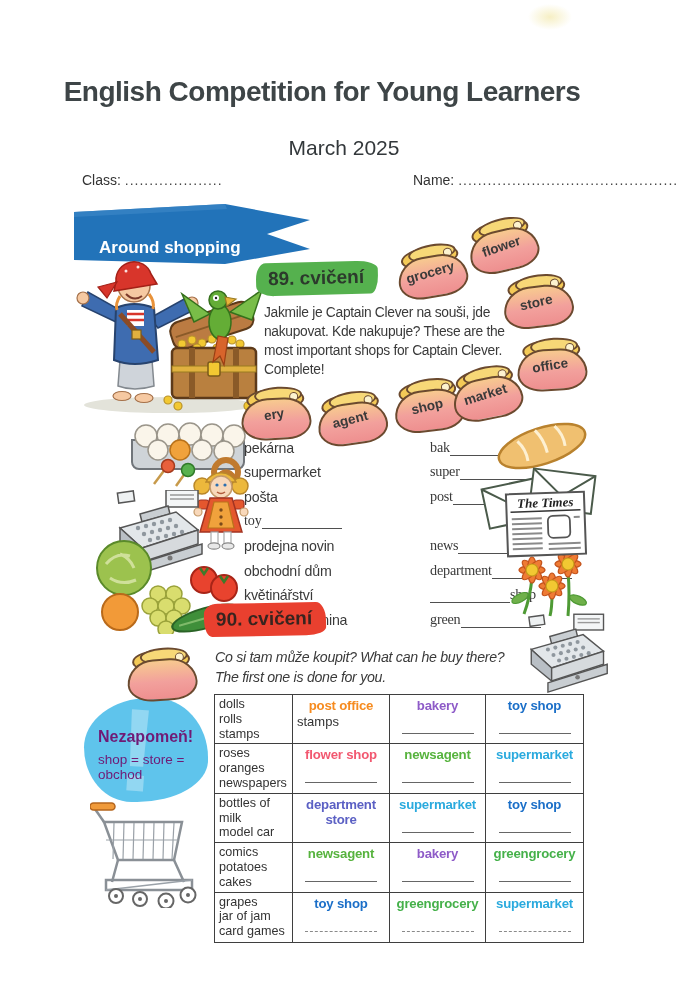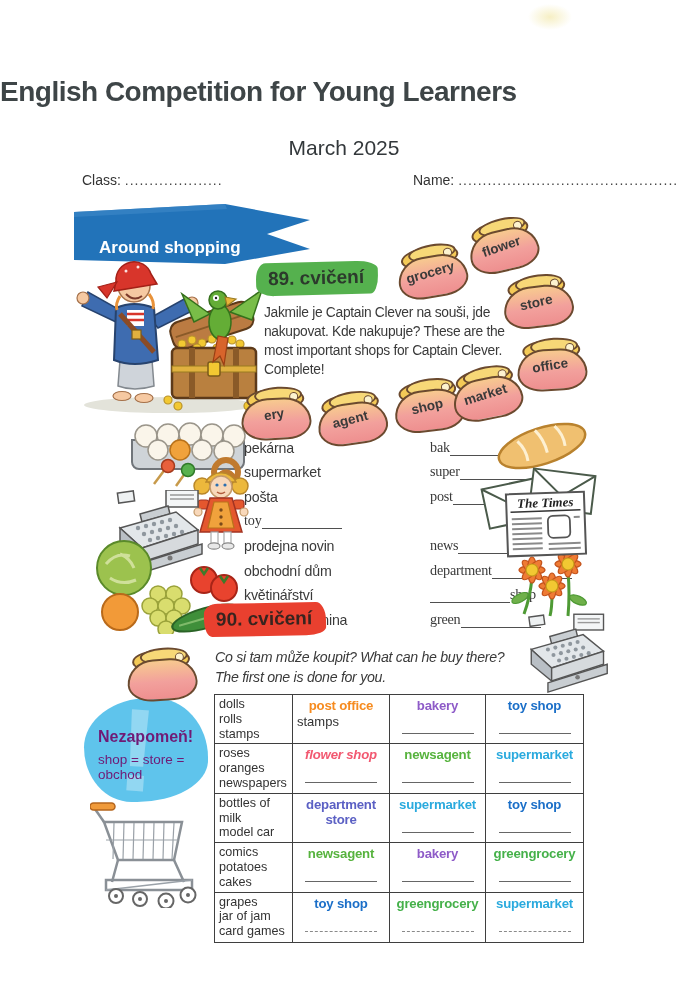--- a/index.html
+++ b/index.html
@@ -1,21 +1,21 @@
 <!DOCTYPE html>
 <html><head>
 <meta charset="utf-8">
 <style>
   html,body{margin:0;padding:0;background:#ffffff;}
   .page{position:relative;width:688px;height:985px;background:#fff;overflow:hidden;
         font-family:"Liberation Sans","DejaVu Sans",sans-serif;color:#3a3a3a;}
   .abs{position:absolute;}
 
   
-  .title{top:76px;left:0;width:644px;font-size:28px;font-weight:bold;
+  .title{top:76px;left:0;width:644px;text-align:center;font-size:28px;font-weight:bold;
          color:#3e4547;letter-spacing:-0.5px;}
   .subtitle{top:136px;left:0;width:688px;text-align:center;font-size:21px;color:#33383b;}
   .idline{top:172px;left:0;width:688px;font-size:14px;color:#333;}
   .class-group{position:absolute;left:82px;top:0;}
   .name-group{position:absolute;left:413px;top:0;}
   .dots{letter-spacing:1px;color:#444;}
 
   .smudge{left:528px;top:4px;width:44px;height:26px;
           background:radial-gradient(closest-side,#f6efc4,rgba(255,255,255,0));}
 
@@ -552,21 +552,21 @@
         <span class="blank-line"></span>
       </div>
     </div>
       <div class="trow">
       <div class="tcell items">
           <div>roses</div>
           <div>oranges</div>
           <div>newspapers</div>
         </div>
       <div class="tcell answer-cell">
-        <span class="shop-name" style="color: rgb(242, 88, 112); font-style: italic;">flower shop</span>
+        <span class="shop-name" style="color: rgb(242, 88, 112);">flower shop</span>
         
         <span class="blank-line"></span>
       </div>
       <div class="tcell answer-cell">
         <span class="shop-name" style="color: rgb(87, 179, 62);">newsagent</span>
         
         <span class="blank-line"></span>
       </div>
       <div class="tcell answer-cell">
         <span class="shop-name" style="color: rgb(42, 170, 222);">supermarket</span>

